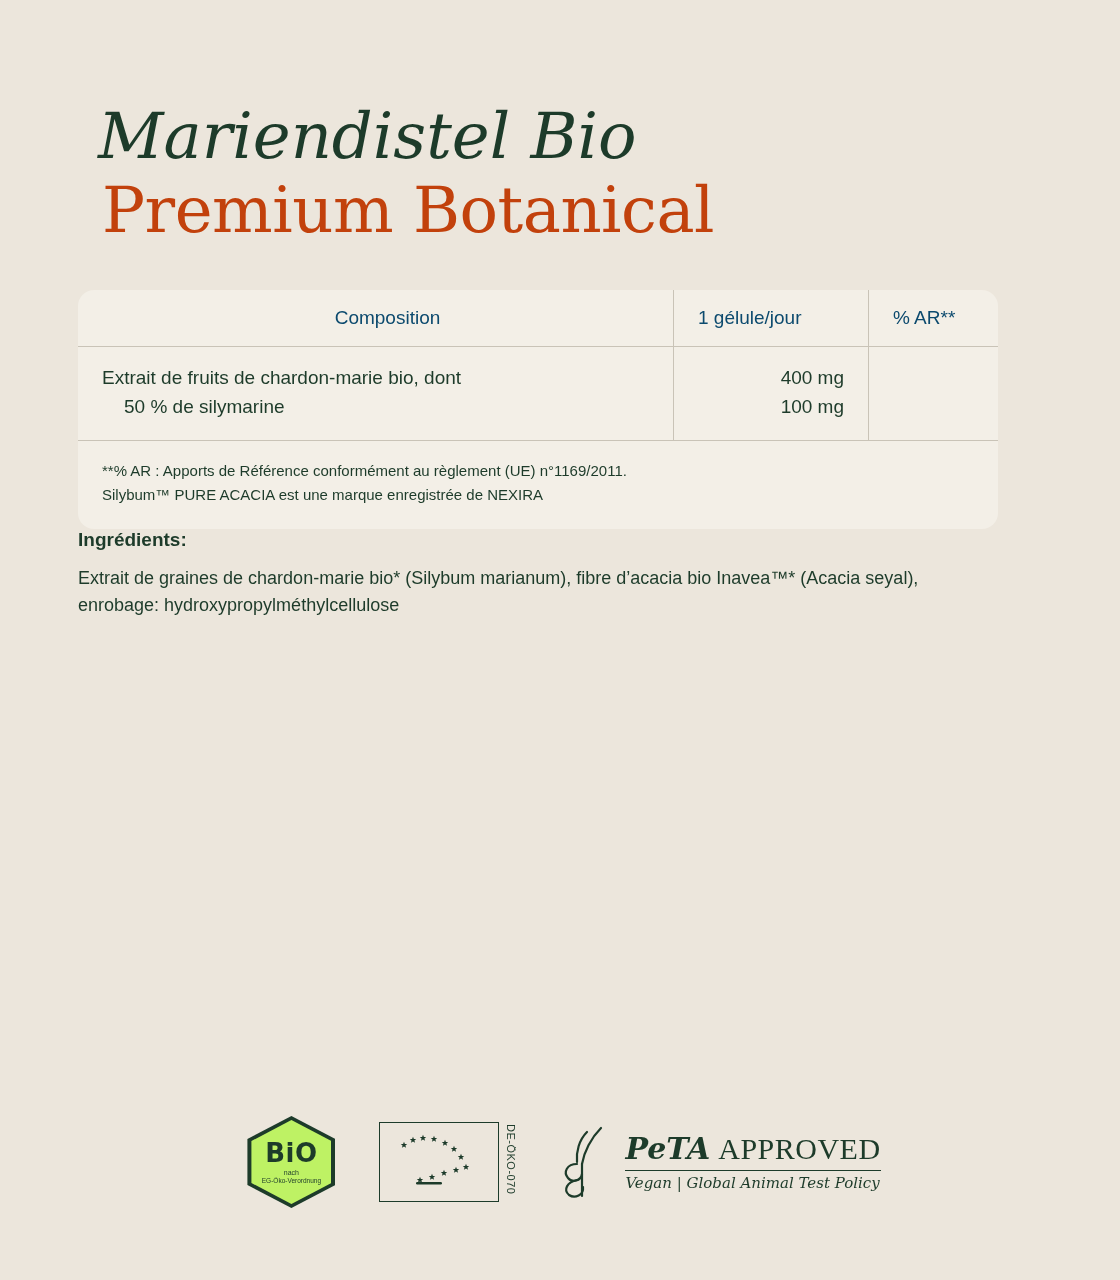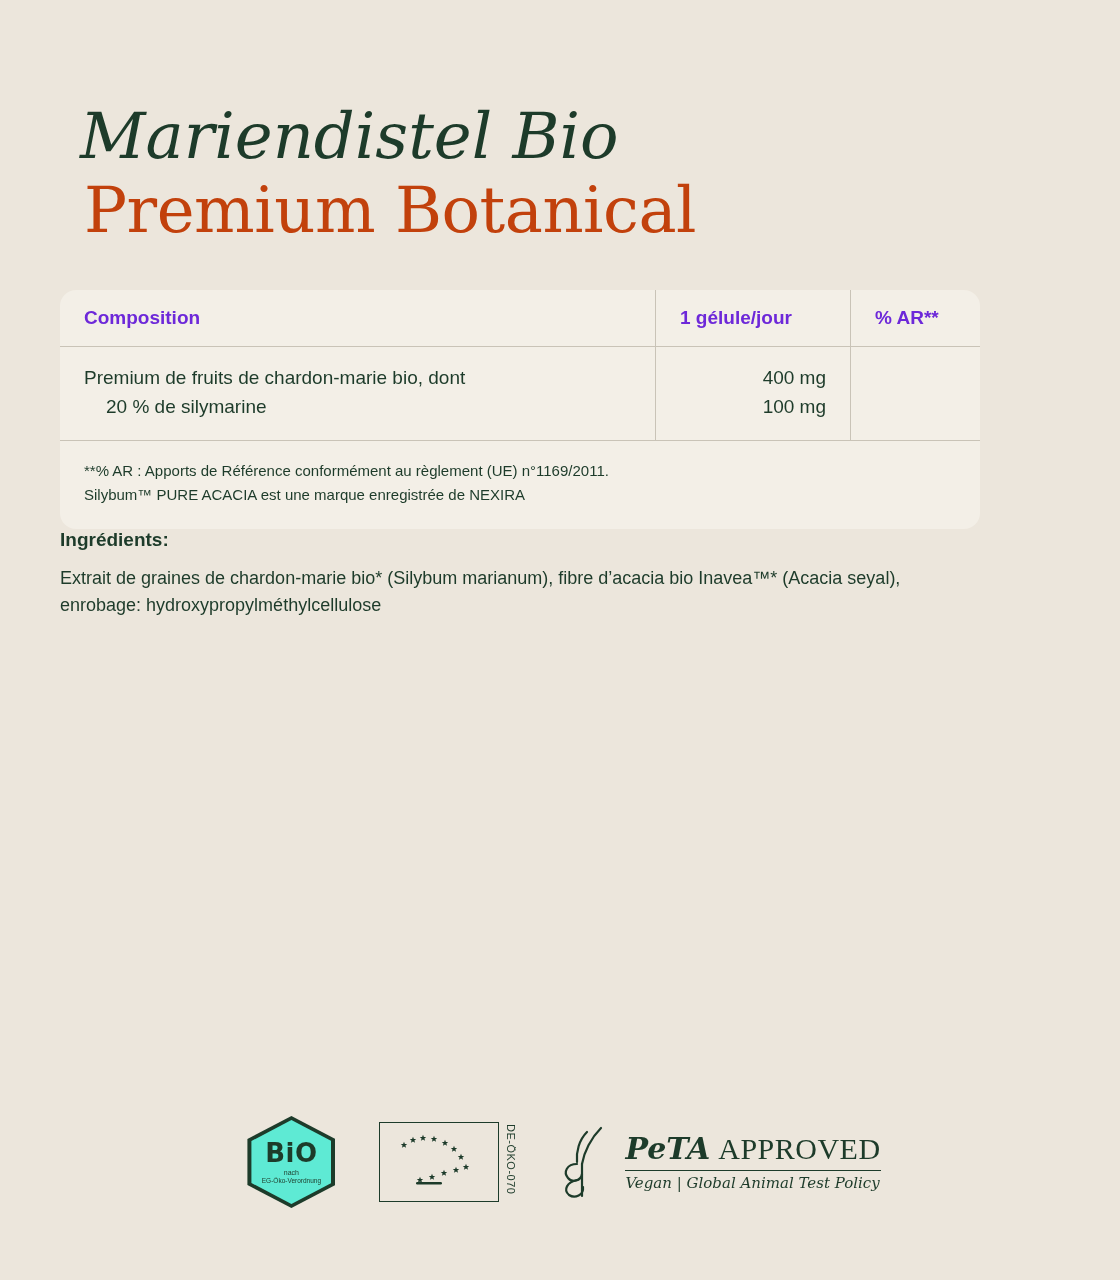--- a/index.html
+++ b/index.html
@@ -13,21 +13,21 @@
     font-family: "Liberation Sans", sans-serif;
     color: #1f3a2d;
     position: relative;
     overflow: hidden;
   }
   .page {
     position: relative;
     width: 1120px;
     height: 1280px;
     box-sizing: border-box;
-    padding: 0 60px;
+    padding: 0 78px;
   }
 
   
   .title-block {
     padding-top: 104px;
   }
   .title-line-1 {
     font-family: "DejaVu Serif", serif;
     font-style: italic;
     font-weight: 400;
@@ -56,23 +56,24 @@
     width: 920px;
   }
   .table-head {
     display: flex;
     align-items: center;
     height: 56px;
     border-bottom: 1px solid #c9c3b7;
   }
   .th {
     font-size: 19px;
-    font-weight: 700;
-    color: #6d28d9;
-    box-sizing: border-box;
+    font-weight: 400;
+    color: #0c4a6e;
+    box-sizing: border-box;
+    text-align: center;
   }
   .col-comp {
     flex: 0 0 595px;
     padding-left: 24px;
   }
   .col-dose {
     flex: 0 0 195px;
     padding-left: 24px;
     border-left: 1px solid #c9c3b7;
     height: 100%;
@@ -172,21 +173,21 @@
     flex-direction: column;
     align-items: center;
     justify-content: center;
     clip-path: polygon(50% 0%, 100% 25%, 100% 75%, 50% 100%, 0% 75%, 0% 25%);
     background: #1d3b2a;
   }
   .hexagon-inner {
     width: 80px;
     height: 84px;
     clip-path: polygon(50% 0%, 100% 25%, 100% 75%, 50% 100%, 0% 75%, 0% 25%);
-    background: #5eead4;
+    background: #bef264;
     display: flex;
     flex-direction: column;
     align-items: center;
     justify-content: center;
   }
   .bio-word {
     font-family: "DejaVu Sans", sans-serif;
     font-weight: 700;
     font-size: 26px;
     color: #1d3b2a;
@@ -300,22 +301,22 @@
 
   <div class="table-card">
     <div class="table-head">
       <div class="th col-comp">Composition</div>
       <div class="th col-dose">1 gélule/jour</div>
       <div class="th col-ar">% AR**</div>
     </div>
 
     <div class="table-row">
       <div class="cell-comp">
-        <div>Premium de fruits de chardon-marie bio, dont</div>
-        <div class="sub">20 % de silymarine</div>
+        <div>Extrait de fruits de chardon-marie bio, dont</div>
+        <div class="sub">50 % de silymarine</div>
       </div>
       <div class="cell-dose">
         <div>400 mg</div>
         <div>100 mg</div>
       </div>
       <div class="cell-ar"></div>
     </div>
 
     <div class="footnotes">
       <div>**% AR : Apports de Référence conformément au règlement (UE) n°1169/2011.</div>

